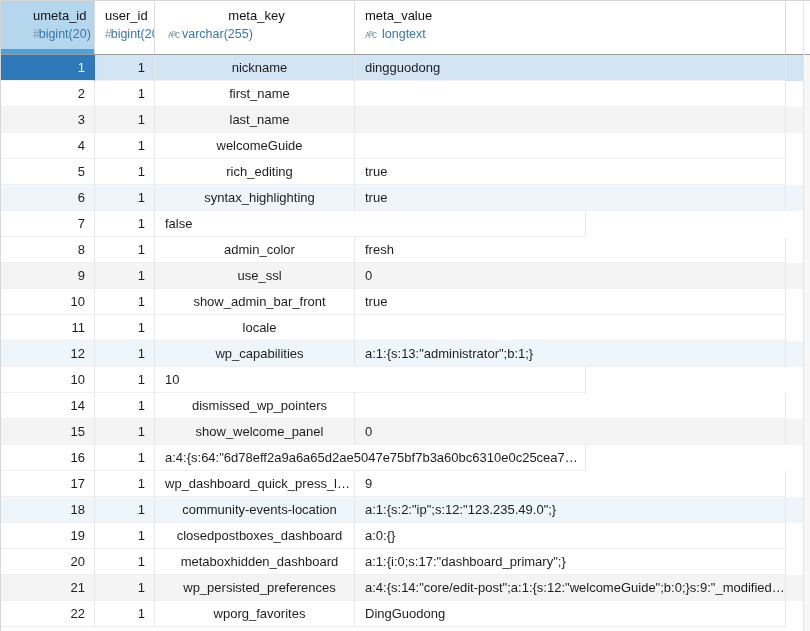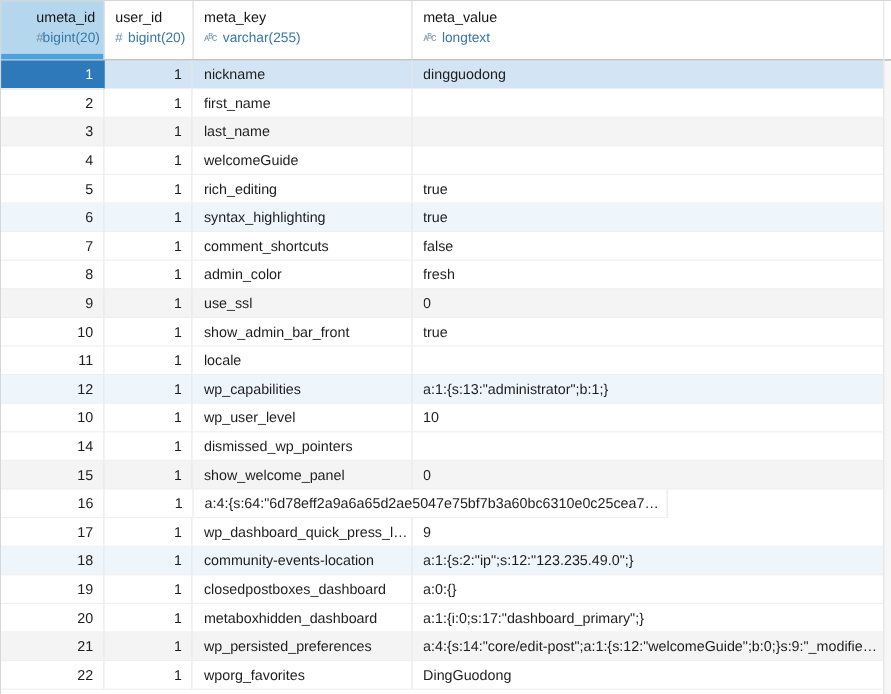--- a/index.html
+++ b/index.html
@@ -23,21 +23,21 @@
             background:var(--selected_header_strip,#4aa3df);}
   
   .rows{width:803px;}
   .row{display:flex;height:26px;box-sizing:border-box;background:#fff;}
   .cell{box-sizing:border-box;border-right:1px solid #e7e7e7;border-bottom:1px solid #efefef;
         font-size:13px;color:#1e1e1e;display:flex;align-items:center;
         overflow:hidden;white-space:nowrap;cursor:default;}
   .cell>span{display:block;width:100%;overflow:hidden;text-overflow:ellipsis;}
   .num{justify-content:flex-end;padding-right:9px;text-align:right;}
   .txt{padding-left:10px;}
-  .c0{width:94px;}.c1{width:81px;}.c2{width:200px;}.c3{width:431px;}
+  .c0{width:94px;}.c1{width:60px;}.c2{width:200px;text-align:center;}.c3{width:431px;}
   .bg-white{background:#ffffff;}
   .bg-gray{background:var(--zebra_gray,#f4f4f4);}
   .bg-blue{background:var(--zebra_blue,#eef5fb);}
   .bg-selected{background:var(--selected_row_bg,#d3e5f4);}
   .bg-selected .c0{background:var(--selected_cell_bg,#2e79b9);color:#ffffff;
                    border-right-color:#2e79b9;}
   
   .vscroll{position:absolute;top:0;right:0;width:7px;height:631px;
            background:#f7f7f7;border-left:1px solid #e3e3e3;box-sizing:border-box;}
   .vscroll .sb-top{height:54px;background:#ffffff;border-bottom:1px solid #9c9c9c;box-sizing:border-box;}
@@ -162,23 +162,20 @@
           <span>true</span>
         </div>
   </div>
       <div class="row bg-white">
     <div class="cell c0 num">
           <span>7</span>
         </div>
     <div class="cell c1 num">
           <span>1</span>
         </div>
-    <div class="cell c2 txt">
-          <span>comment_shortcuts</span>
-        </div>
     <div class="cell c3 txt">
           <span>false</span>
         </div>
   </div>
       <div class="row bg-white">
     <div class="cell c0 num">
           <span>8</span>
         </div>
     <div class="cell c1 num">
           <span>1</span>
@@ -245,23 +242,20 @@
     <div class="cell c3 txt">
           <span>a:1:{s:13:"administrator";b:1;}</span>
         </div>
   </div>
       <div class="row bg-white">
     <div class="cell c0 num">
           <span>10</span>
         </div>
     <div class="cell c1 num">
           <span>1</span>
-        </div>
-    <div class="cell c2 txt">
-          <span>wp_user_level</span>
         </div>
     <div class="cell c3 txt">
           <span>10</span>
         </div>
   </div>
       <div class="row bg-white">
     <div class="cell c0 num">
           <span>14</span>
         </div>
     <div class="cell c1 num">

